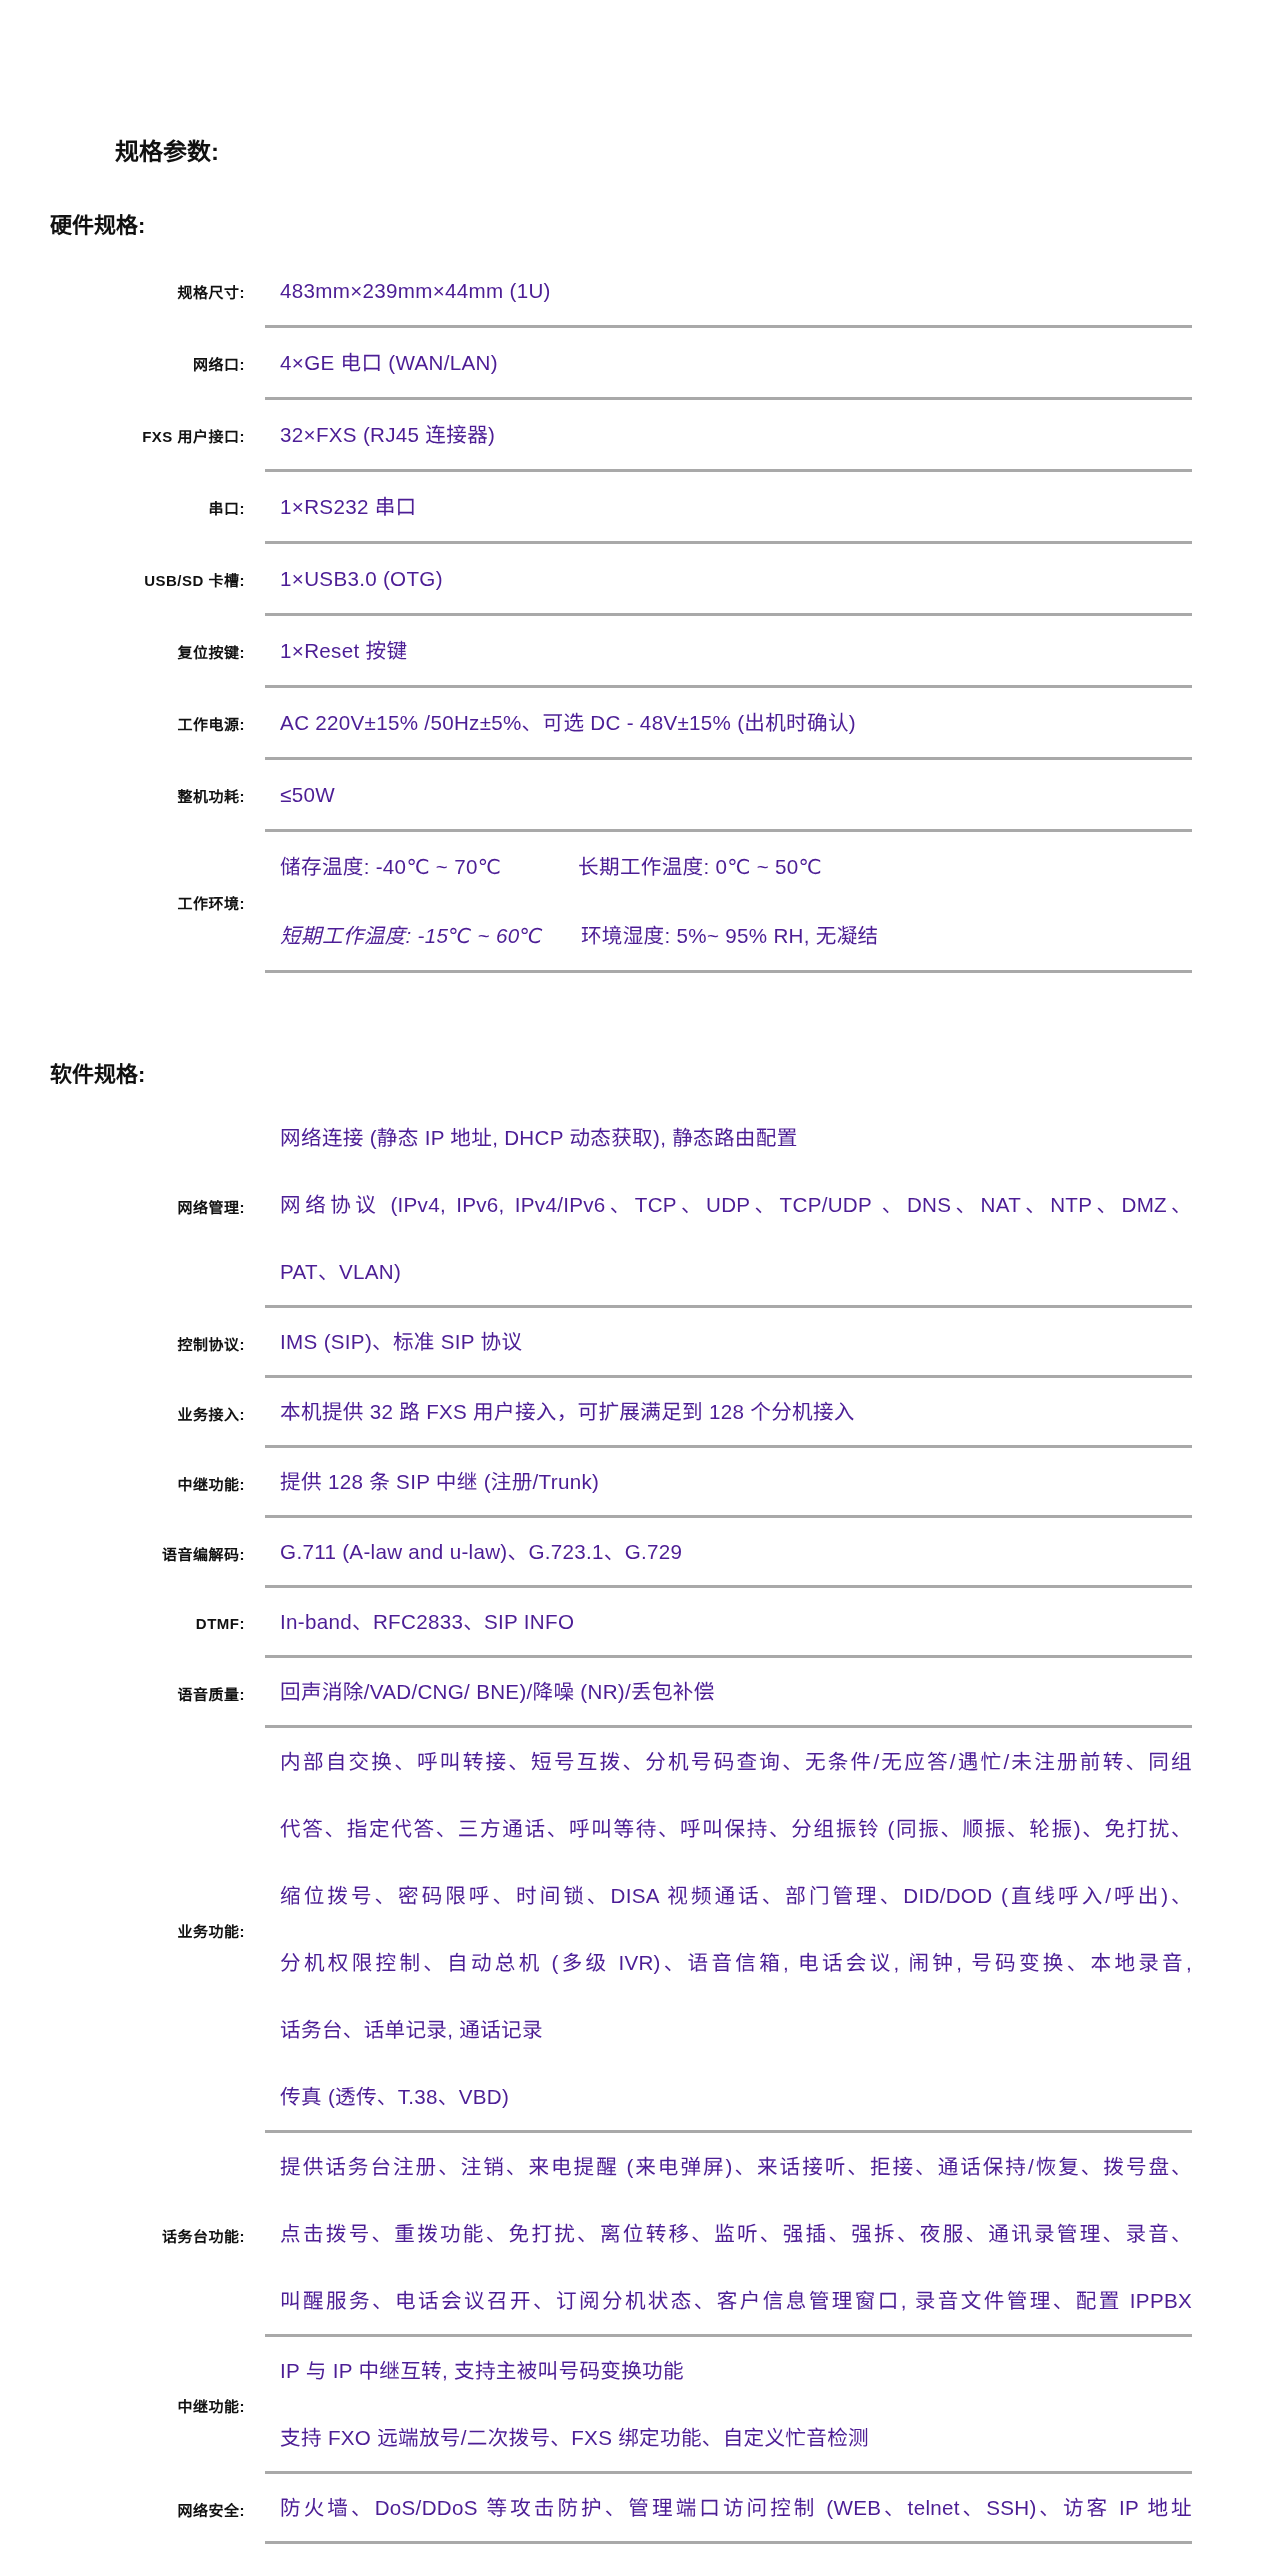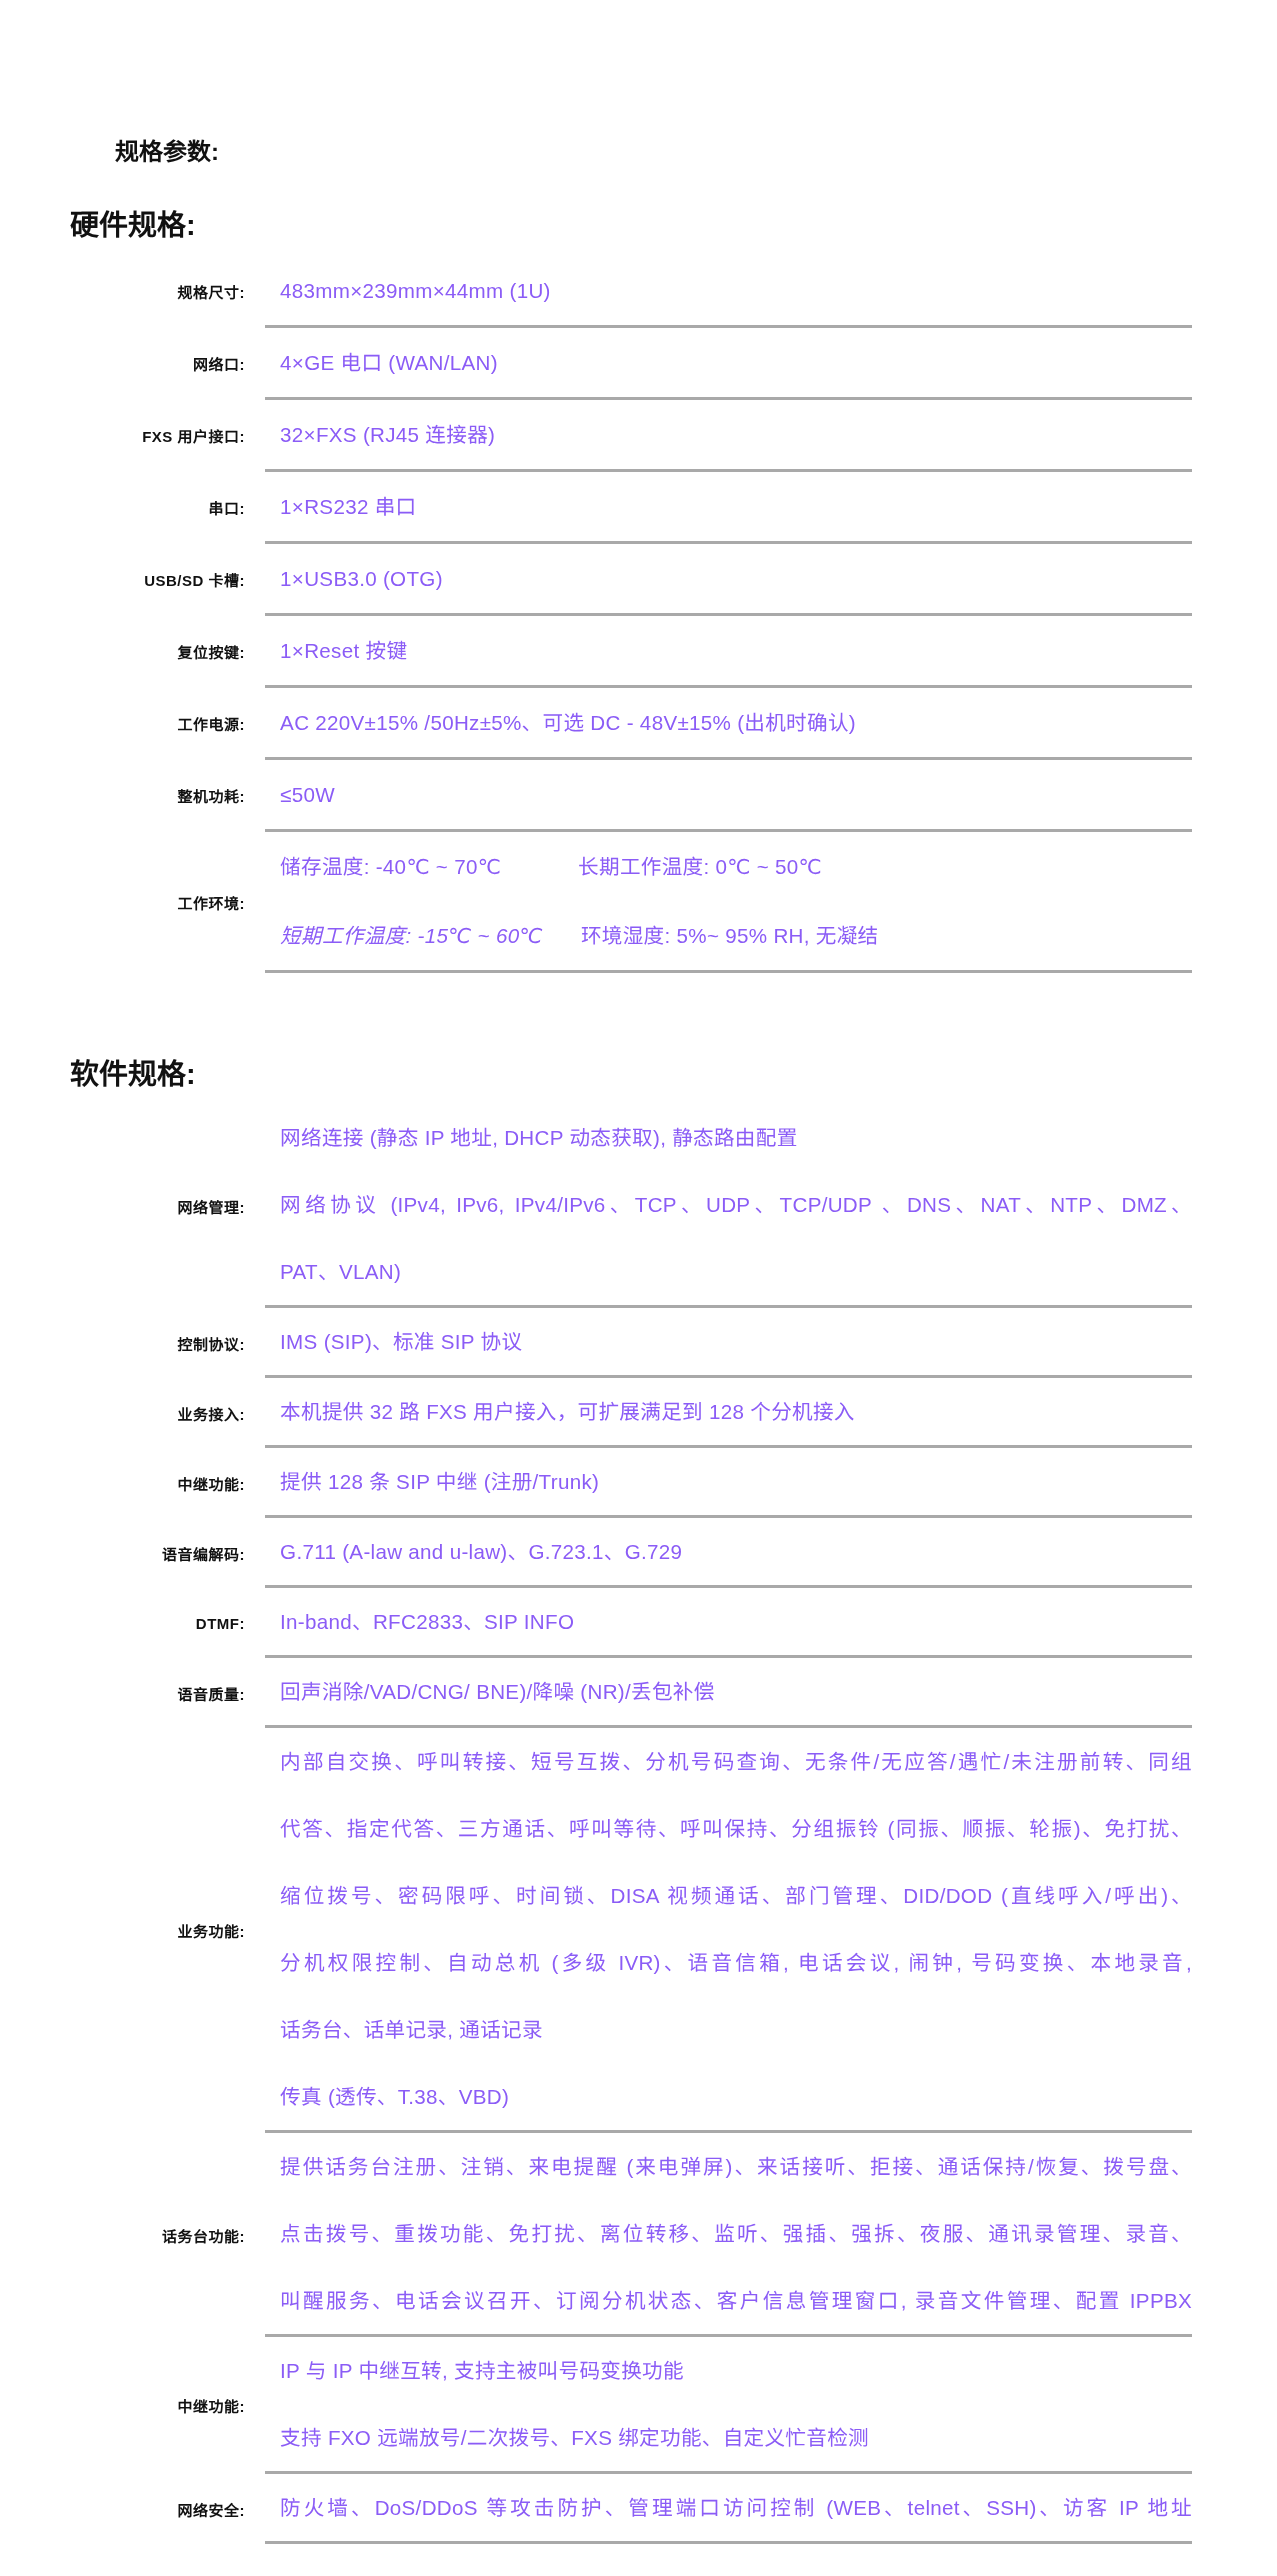--- a/index.html
+++ b/index.html
@@ -18,25 +18,25 @@
   .page-title {
     margin: 6px;
     padding: 130px 0 0 109px;
     font-size: 24px;
     line-height: 32px;
     font-weight: 700;
     color: #111111;
   }
   .section-heading {
     margin: 0;
-    font-size: 29px;
+    font-size: 22px;
     line-height: 29px;
     font-weight: 700;
     color: #111111;
-    padding-left: 70px;
+    padding-left: 50px;
   }
   .section-heading.hw { margin-top: 43px; margin-bottom: 15.5px; }
   .section-heading.sw { margin-top: 87px; margin-bottom: 15.5px; }
 
   .spec-table {
     margin-left: 67px;
     width: 1125px;
   }
   .spec-row { display: flex; align-items: stretch; }
   .spec-label {
@@ -51,21 +51,21 @@
     color: #111111;
     letter-spacing: 0.5px;
   }
   .spec-value {
     flex: 1 1 auto;
     margin-left: 19.6px;
     padding-left: 15.5px;
     box-sizing: border-box;
     border-bottom: 3.6px solid #a9a9a9;
     font-size: 20.6px;
-    color: #8b5cf6;
+    color: #4c1d95;
     letter-spacing: 0.3px;
   }
   
   .hw-table .vline { line-height: 69px; height: 69px; }
   .sw-table .vline { line-height: 67px; height: 67px; }
   .vline { overflow: hidden; white-space: nowrap; }
   .vline.fill {
     white-space: normal;
     text-align: justify;
     text-align-last: justify;

